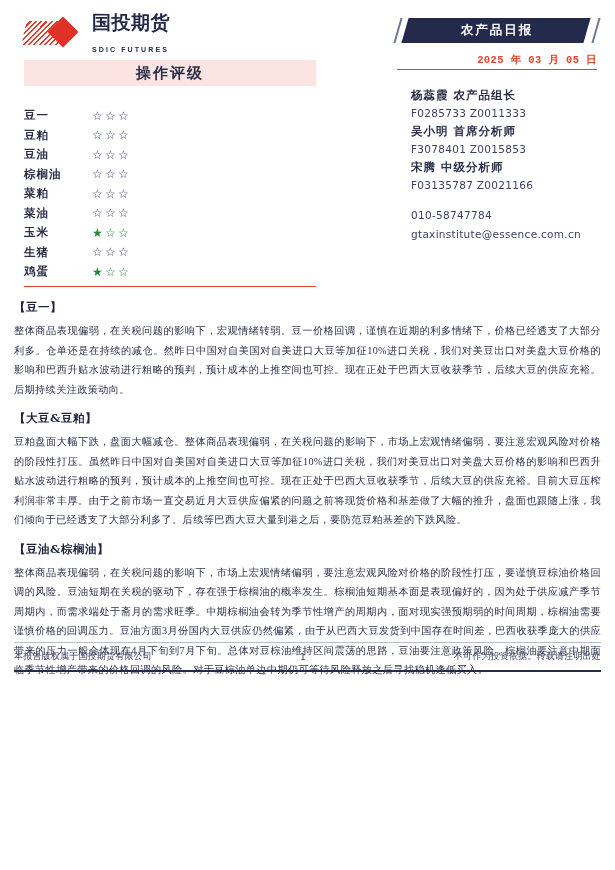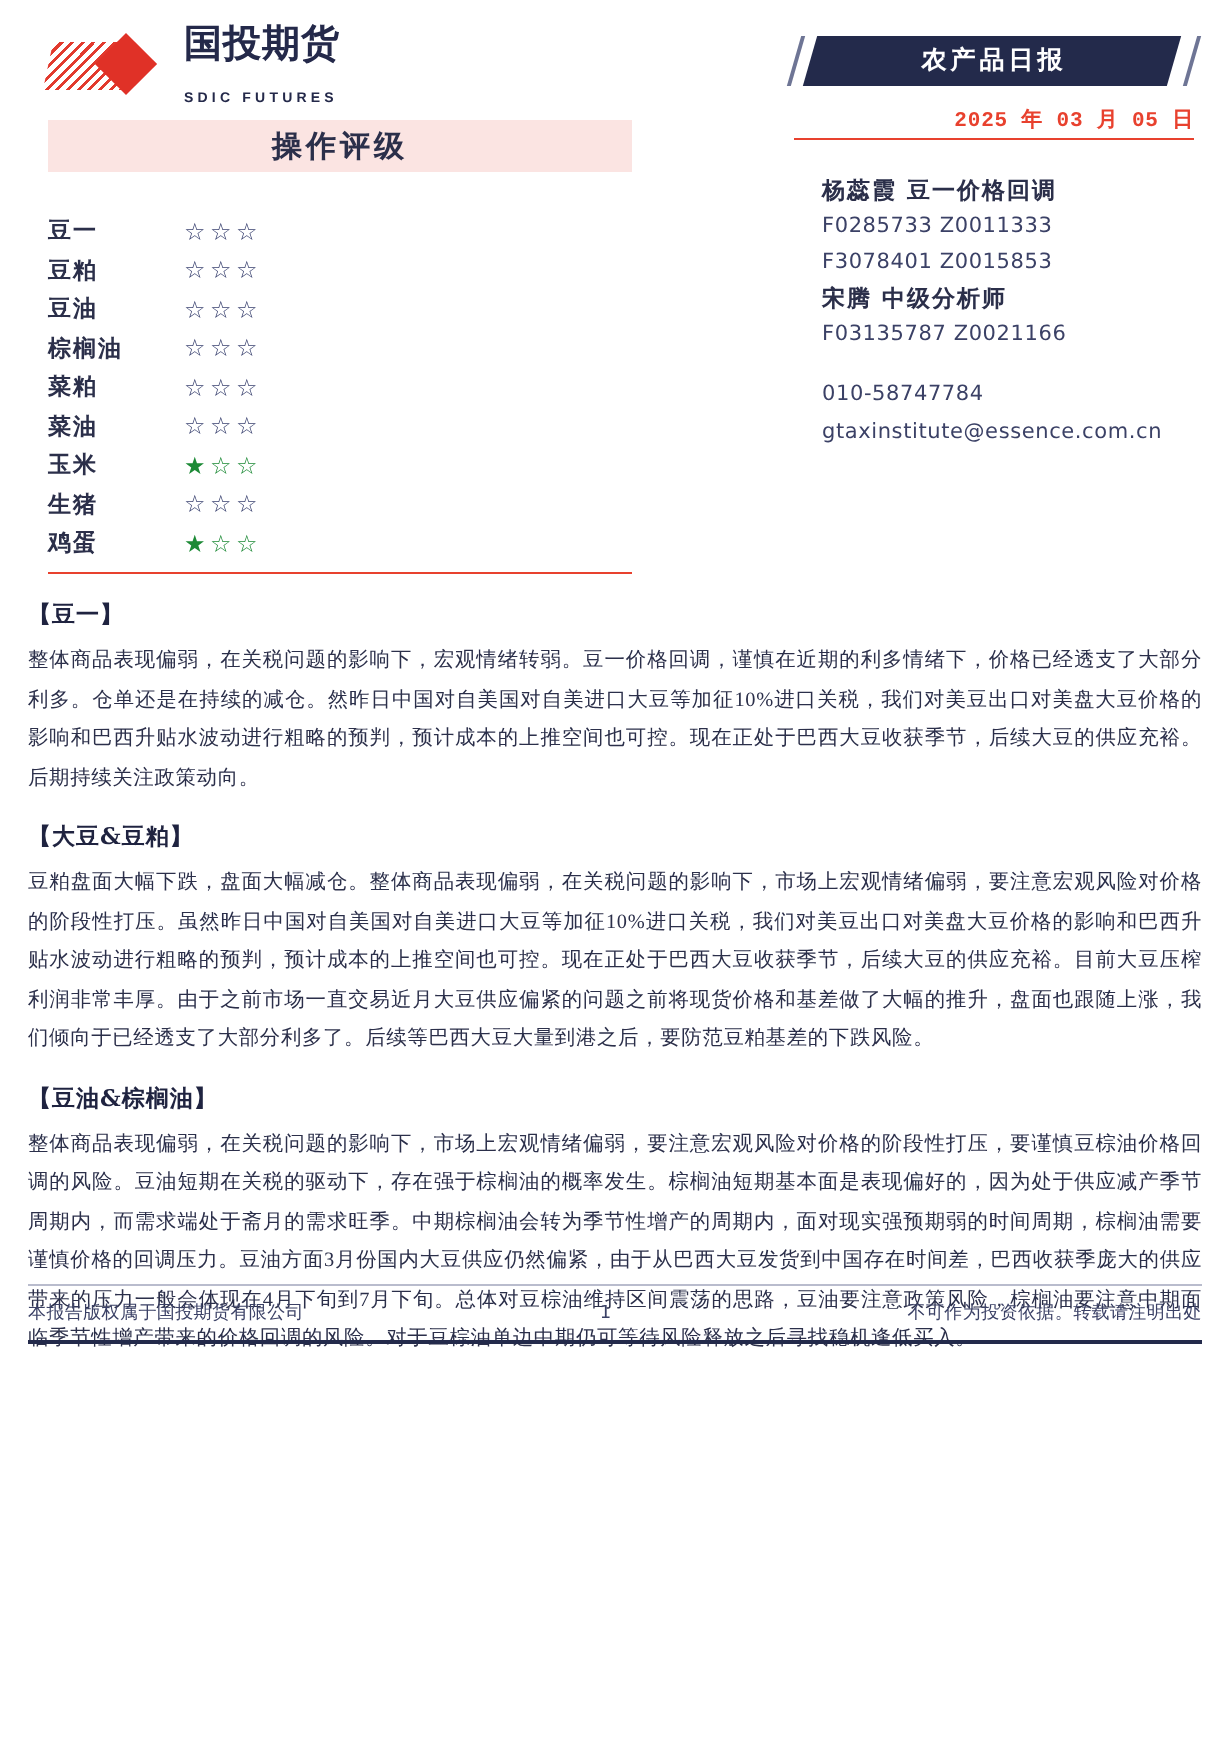--- a/index.html
+++ b/index.html
@@ -347,22 +347,23 @@
           <div class="rating-row">
             <span class="rating-name">鸡蛋</span>
             <span class="rating-stars" style="color: rgb(29, 138, 54);"><span class="s">★</span><span class="s">☆</span><span class="s">☆</span></span>
           </div>
         </div>
       <div class="rating-rule"></div>
     </div>
 
     <div class="analysts">
       <div id="analyst-list">
-          <div class="an-name">杨蕊霞  豆一价格回调</div>
+          <div class="an-name">杨蕊霞  农产品组长</div>
           <div class="an-code">F0285733  Z0011333</div>
+          <div class="an-name">吴小明  首席分析师</div>
           <div class="an-code">F3078401  Z0015853</div>
           <div class="an-name">宋腾  中级分析师</div>
           <div class="an-code">F03135787  Z0021166</div>
         </div>
       <div class="an-gap"></div>
       <div class="an-contact">010-58747784</div>
       <div class="an-contact">gtaxinstitute@essence.com.cn</div>
     </div>
 
   </div>

